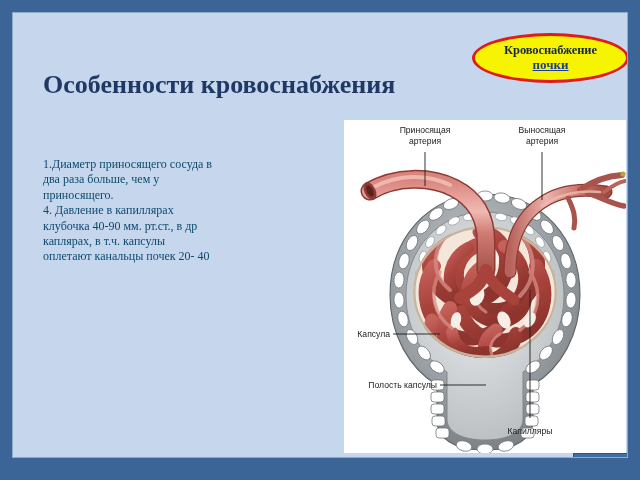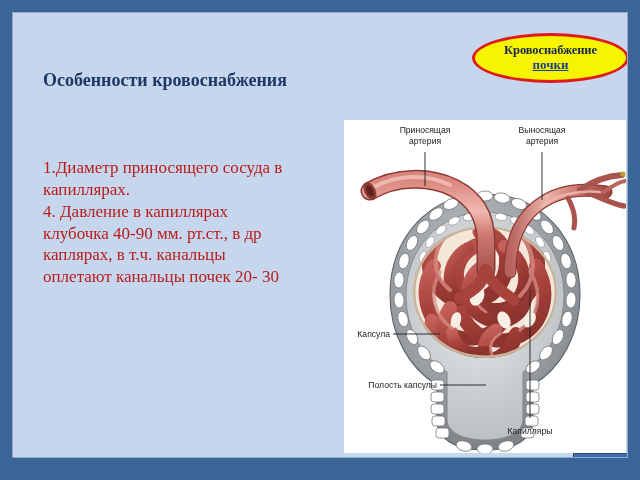--- a/index.html
+++ b/index.html
@@ -63,34 +63,34 @@
     margin-top: 1px;
   }
 
   
   #page-title {
     position: absolute;
     left: 30px; top: 58px;
     width: 430px;
     font-family: "Liberation Serif", serif;
     font-weight: bold;
-    font-size: 18px;
+    font-size: 26px;
     color: #1f3864;
     line-height: 1.1;
     z-index: 5;
   }
 
   
   #body-text {
     position: absolute;
     left: 30px; top: 144px;
     width: 300px;
     font-family: "Liberation Serif", serif;
-    font-size: 17px;
-    color: #b91c1c;
+    font-size: 12px;
+    color: #0c4a6e;
     line-height: 1.285;
     z-index: 4;
   }
   #body-text p { margin: 0; }
 
   
   #diagram-card {
     position: absolute;
     left: 331px; top: 107px;
     width: 282px; height: 333px;
@@ -130,25 +130,26 @@
 
     <div id="oval-callout">
       <span class="oval-line1">Кровоснабжение</span>
       <span class="oval-line2">почки</span>
     </div>
 
     <div id="page-title">Особенности кровоснабжения</div>
 
     <div id="body-text">
       <p>1.Диаметр приносящего сосуда в</p>
-      <p>капиллярах.</p>
+      <p>два раза больше, чем у</p>
+      <p>приносящего.</p>
       <p>4. Давление в капиллярах</p>
       <p>клубочка 40-90 мм. рт.ст., в др</p>
-      <p>каплярах, в т.ч. канальцы</p>
-      <p>оплетают канальцы почек 20- 30</p>
+      <p>каплярах, в т.ч. капсулы</p>
+      <p>оплетают канальцы почек 20- 40</p>
     </div>
 
     <div id="diagram-card">
       <svg id="diagram-svg" viewBox="0 0 282 333" xmlns="http://www.w3.org/2000/svg">
         <defs>
           <linearGradient id="vesselGrad" x1="0" y1="0" x2="0" y2="1">
             <stop offset="0%" stop-color="#d9847c"></stop>
             <stop offset="35%" stop-color="#efb9b2"></stop>
             <stop offset="60%" stop-color="#cf7a72"></stop>
             <stop offset="100%" stop-color="#a8534b"></stop>

